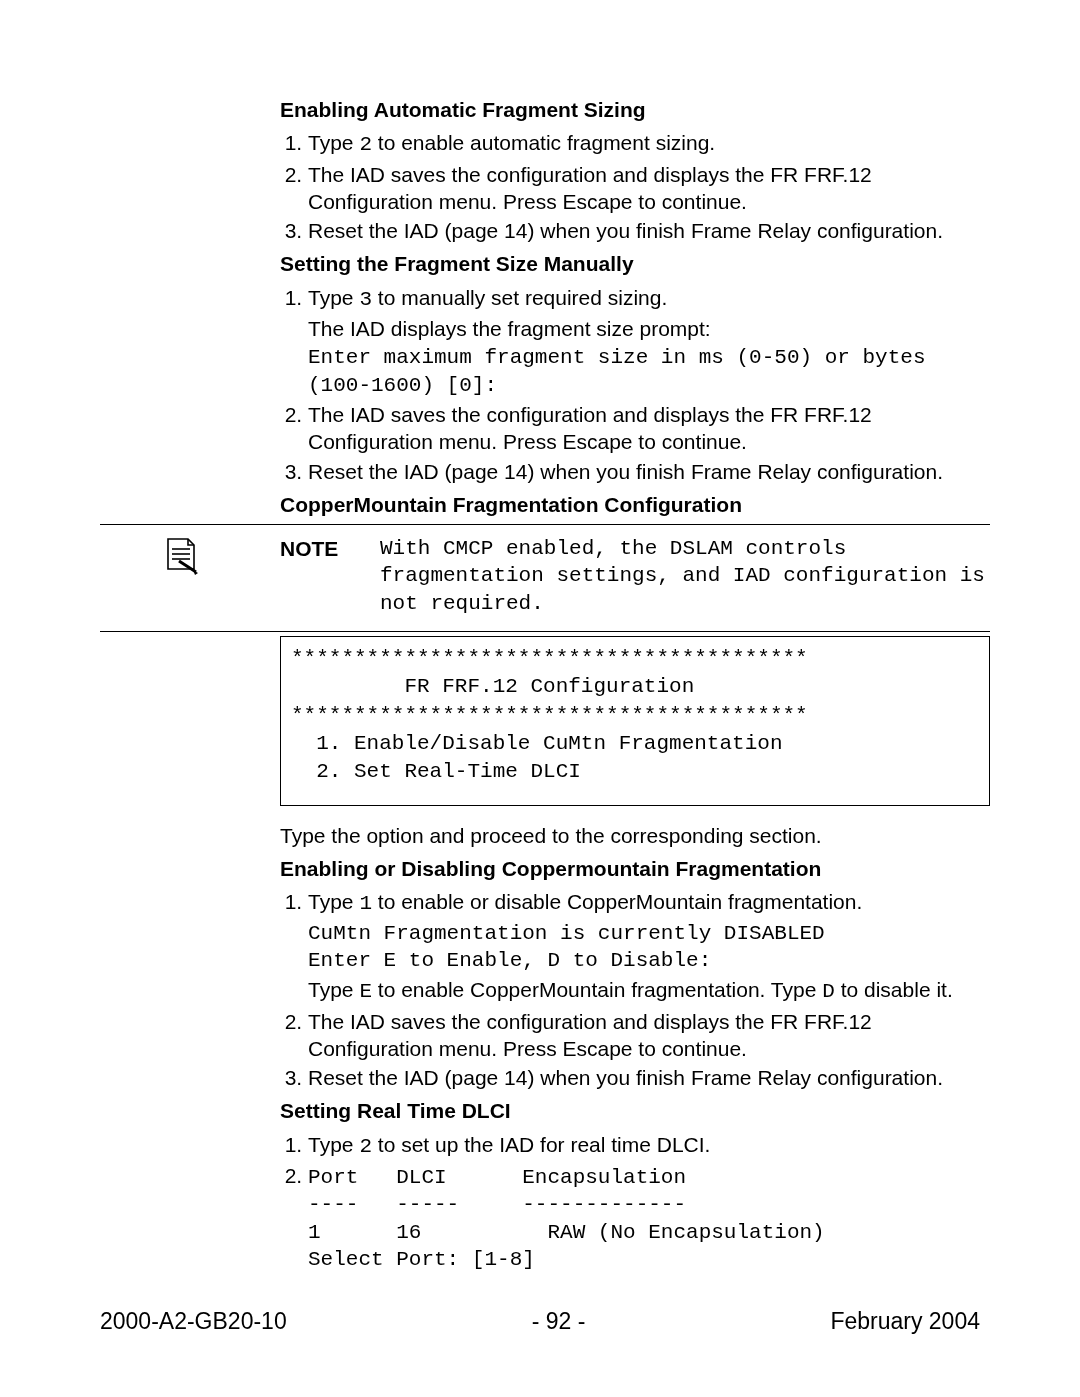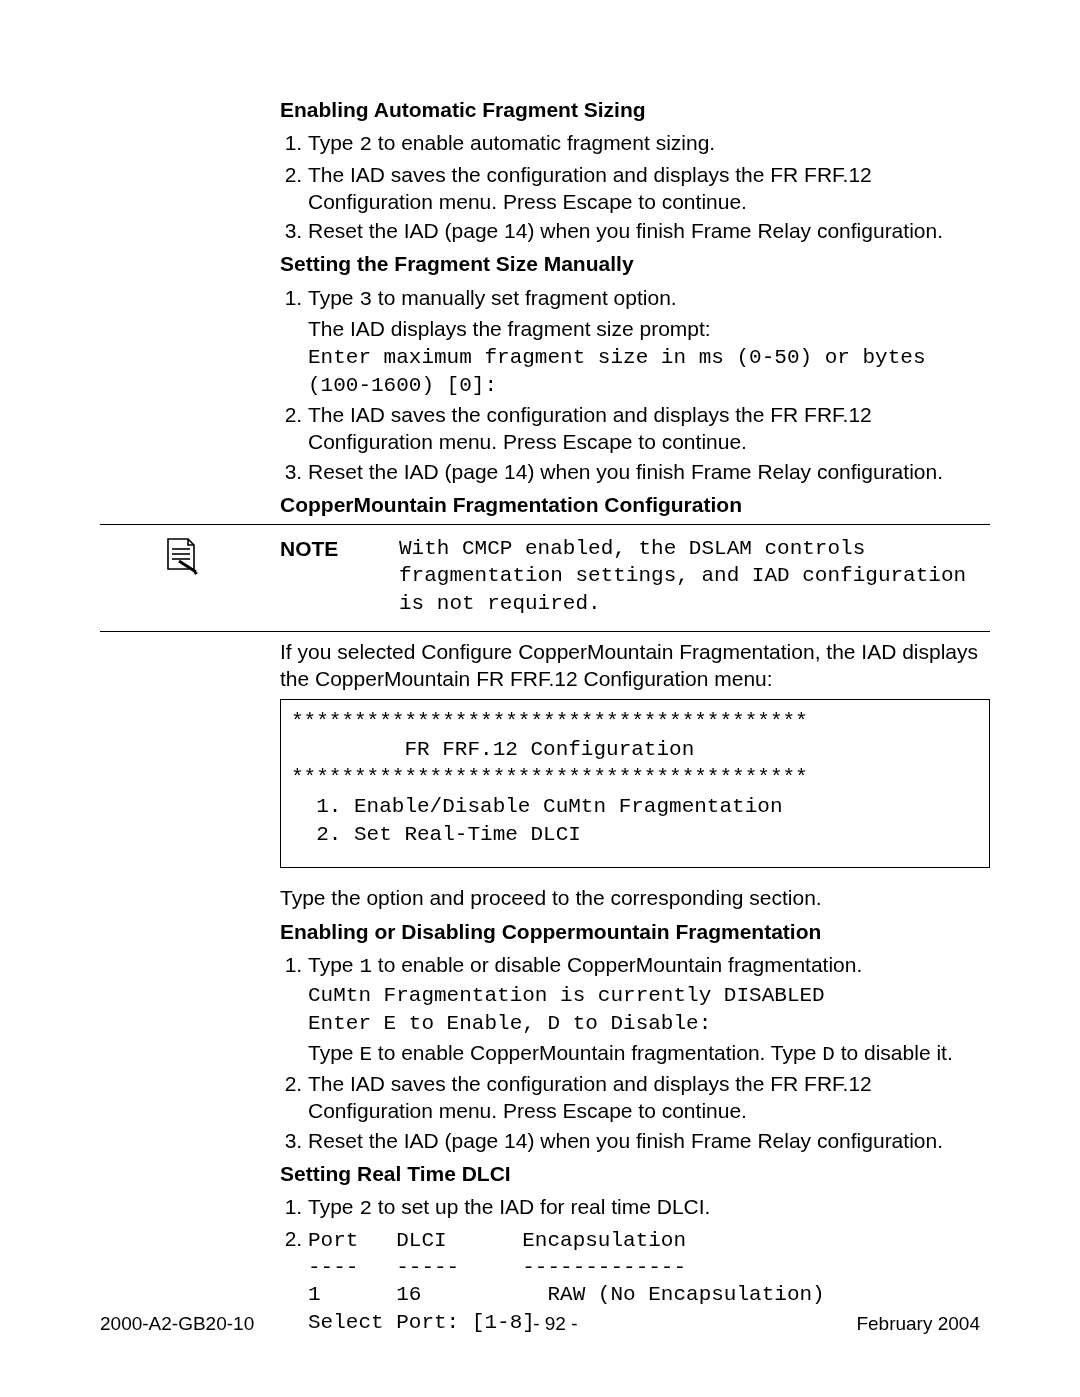--- a/index.html
+++ b/index.html
@@ -60,30 +60,30 @@
     padding: 6px 0 8px 0;
   }
   .noteicon {
     width: 180px;
     flex: 0 0 180px;
     display: flex;
     justify-content: flex-start;
     padding-left: 62px;
     box-sizing: border-box;
   }
-  .notebody { flex: 1; display: flex; gap: 19px; }
+  .notebody { flex: 1; display: flex; }
   .notelabel { font-weight: bold; width: 100px; flex: 0 0 100px; }
   .notetext { flex: 1; font-family: Liberation Mono, monospace; }
   p.para { margin: 6px 0 6px 0; }
   .indent { margin-left: 30px; }
   .footer {
     position: absolute;
     left: 100px; right: 100px;
     bottom: 60px;
-    font-size: 19px;
+    font-size: 23px;
     display: flex;
     justify-content: space-between;
   }
 </style>
 </head>
 <body>
 
 <div class="page">
   <div class="content">
 
@@ -91,21 +91,21 @@
     <ol class="steps">
       <li><span>Type </span><span class="mono">2</span><span> to enable automatic fragment sizing.</span></li>
       <li>The IAD saves the configuration and displays the FR FRF.12 Configuration menu. Press Escape to continue.</li>
       <li>Reset the IAD (page 14) when you finish Frame Relay configuration.</li>
     </ol>
 
     <div class="h4">Setting the Fragment Size Manually</div>
     <ol class="steps">
       <li>
         <div class="multi">
-          <p><span>Type </span><span class="mono">3</span><span> to manually set fragment option.</span></p>
+          <p><span>Type </span><span class="mono">3</span><span> to manually set required sizing.</span></p>
           <p>The IAD displays the fragment size prompt:</p>
           <p class="mono">Enter maximum fragment size in ms (0-50) or bytes (100-1600) [0]:</p>
         </div>
       </li>
       <li>The IAD saves the configuration and displays the FR FRF.12 Configuration menu. Press Escape to continue.</li>
       <li>Reset the IAD (page 14) when you finish Frame Relay configuration.</li>
     </ol>
 
     <div class="h4">CopperMountain Fragmentation Configuration</div>
 
@@ -126,21 +126,20 @@
           </svg>
         </div>
         <div class="notebody">
           <div class="notelabel">NOTE</div>
           <div class="notetext">With CMCP enabled, the DSLAM controls fragmentation settings, and IAD configuration is not required.</div>
         </div>
       </div>
       <div class="rule"></div>
     </div>
 
-    <p class="para">If you selected Configure CopperMountain Fragmentation, the IAD displays the CopperMountain FR FRF.12 Configuration menu:</p>
 
     <div class="codebox">*****************************************
          FR FRF.12 Configuration
 *****************************************
   1. Enable/Disable CuMtn Fragmentation
   2. Set Real-Time DLCI</div>
 
     <p class="para indent">Type the option and proceed to the corresponding section.</p>
 
     <div class="h4">Enabling or Disabling Coppermountain Fragmentation</div>

